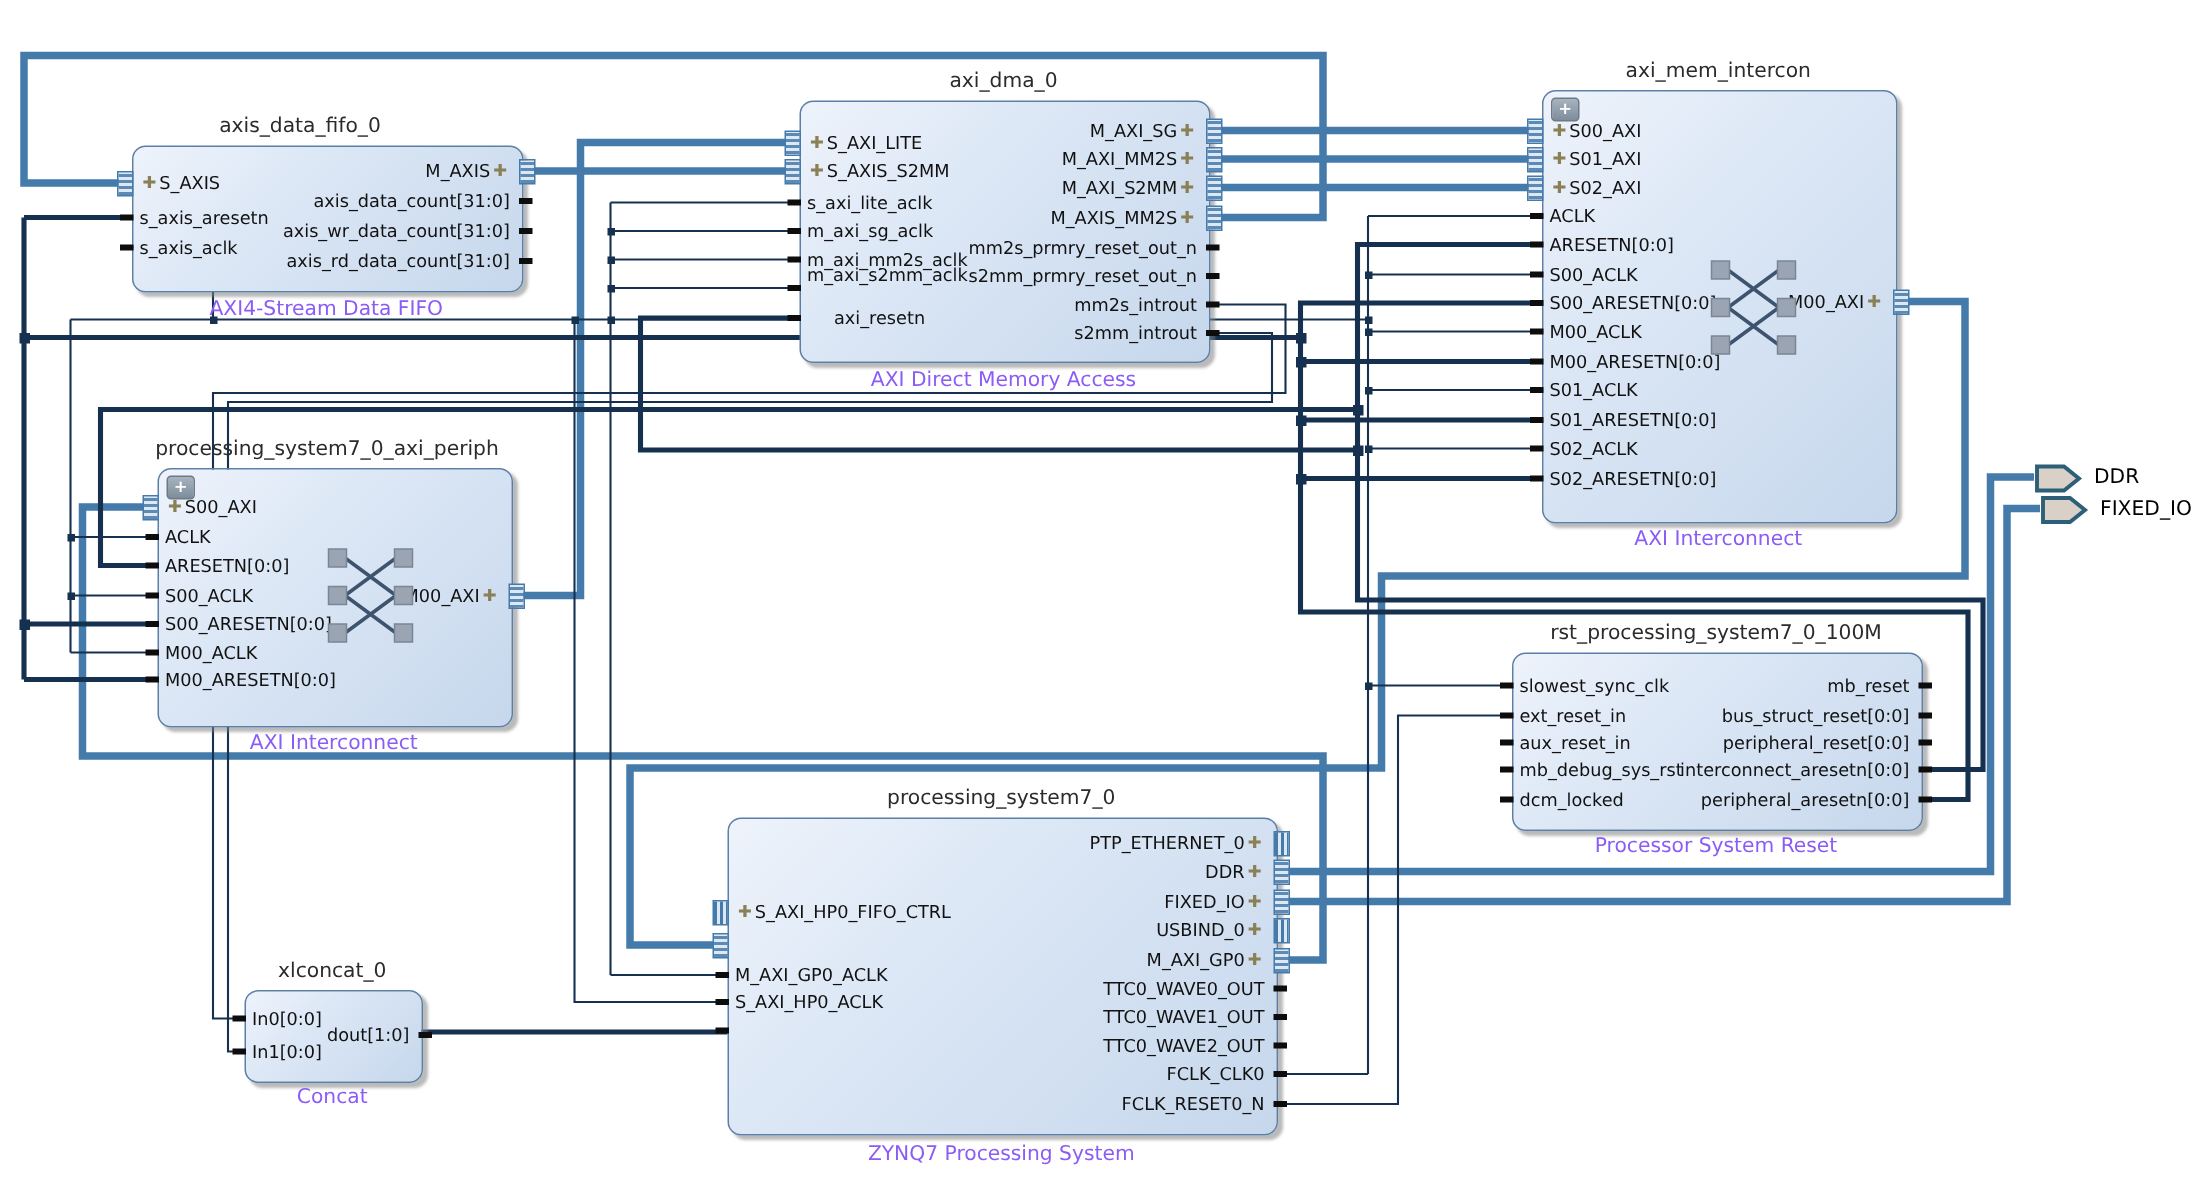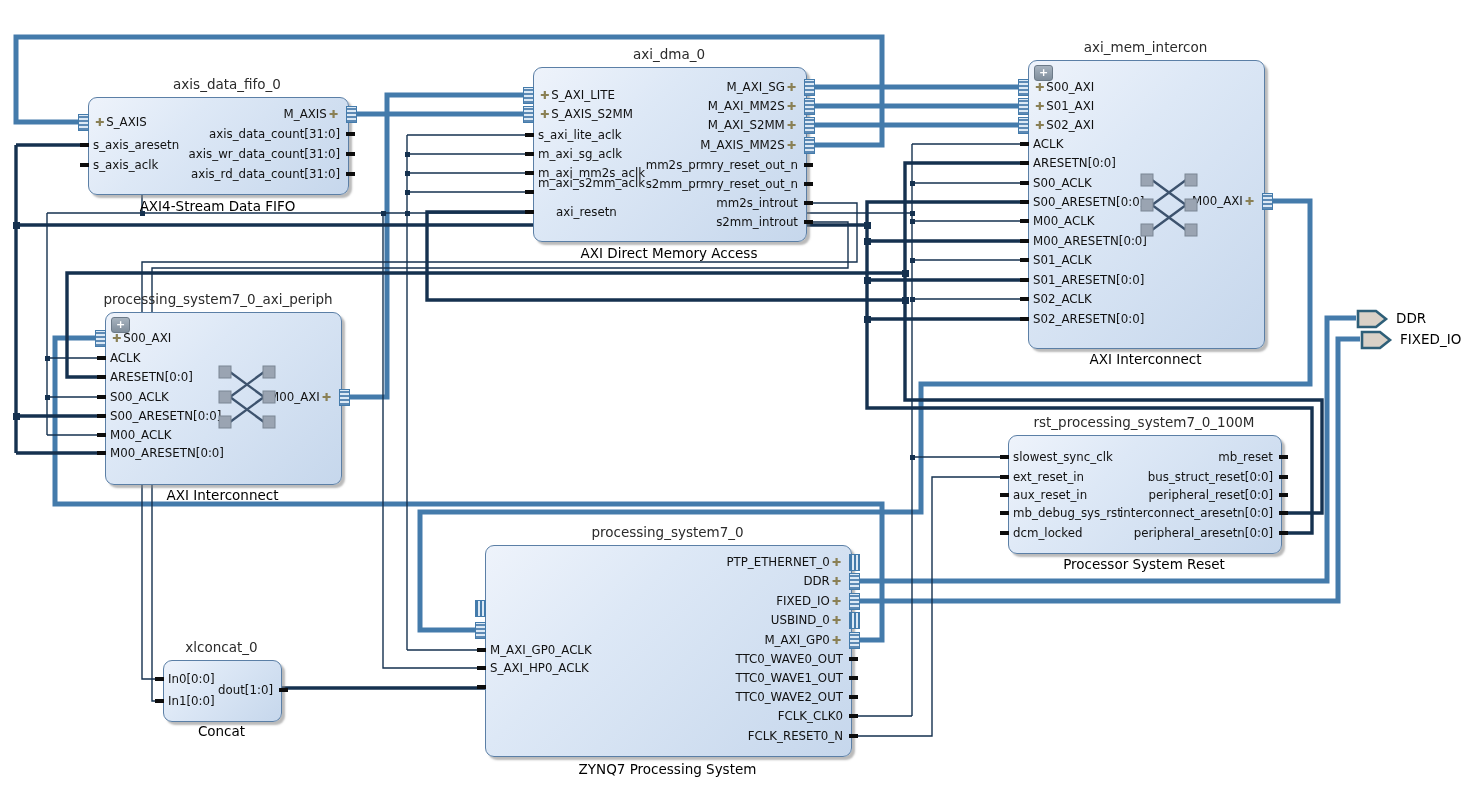--- a/index.html
+++ b/index.html
@@ -7,21 +7,21 @@
            font-family:"DejaVu Sans","Liberation Sans",sans-serif;}
   #wire-layer{position:absolute;left:0;top:0;z-index:1;}
   .wire-iface{fill:none;stroke:#447BAB;stroke-width:5;}
   .wire-thick{fill:none;stroke:#15314F;stroke-width:3.4;}
   .wire-thin{fill:none;stroke:#15314F;stroke-width:1.4;}
   .block{position:absolute;z-index:2;border:1.6px solid #5B7FA6;border-radius:9px;
          background:linear-gradient(135deg,#eef3fb 0%,#dde8f6 35%,#c6d7ec 100%);
          box-shadow:3px 3px 2px rgba(130,130,130,.55);}
   .block-title{position:absolute;z-index:3;font-size:13.5px;color:#2b2b2b;white-space:nowrap;
                transform:translateX(-50%);}
-  .type-label{position:absolute;z-index:3;font-size:13.5px;color:#000000;white-space:nowrap;
+  .type-label{position:absolute;z-index:3;font-size:13.5px;color:#8b5cf6;white-space:nowrap;
               transform:translateX(-50%);}
   .port{position:absolute;z-index:4;height:16px;line-height:16px;font-size:11.8px;color:#111;
         white-space:nowrap;}
   .port.left{text-align:left;}
   .port.right{text-align:right;}
   .stub{position:absolute;z-index:4;background:#0d0d0d;height:4px;width:9px;}
   .iface-conn{position:absolute;z-index:4;width:9px;height:15px;border:1px solid #447BAB;
               background:repeating-linear-gradient(0deg,#5d8ab5 0 2px,#dce9f5 2px 4px);}
   .iface-conn.solid{background:repeating-linear-gradient(90deg,#447BAB 0 2px,#dce9f5 2px 4px);}
   .plus-glyph{display:inline-block;color:#8a8055;font-weight:bold;font-size:11px;
@@ -104,21 +104,21 @@
     <div class="junction" style="left: 909.5px; top: 454.5px; width: 5px; height: 5px;"></div>
     <div class="junction" style="left: 12.5px; top: 221.5px; width: 7px; height: 7px;"></div>
     <div class="junction" style="left: 12.5px; top: 412.5px; width: 7px; height: 7px;"></div>
     <div class="junction" style="left: 863.5px; top: 221.5px; width: 7px; height: 7px;"></div>
     <div class="junction" style="left: 863.5px; top: 237.5px; width: 7px; height: 7px;"></div>
     <div class="junction" style="left: 863.5px; top: 276.5px; width: 7px; height: 7px;"></div>
     <div class="junction" style="left: 863.5px; top: 315.5px; width: 7px; height: 7px;"></div>
     <div class="junction" style="left: 901.5px; top: 269.5px; width: 7px; height: 7px;"></div>
     <div class="junction" style="left: 901.5px; top: 296.5px; width: 7px; height: 7px;"></div>
     <div class="block" style="left: 88px; top: 97px; width: 259px; height: 96px;"></div>
-    <div class="block-title" style="left: 227px; top: 76px;">axis_data_fifo_0</div>
+    <div class="block-title" style="left: 200px; top: 76px;">axis_data_fifo_0</div>
     <div class="type-label" style="left: 217.5px; top: 198px;">AXI4-Stream Data FIFO</div>
     <div class="port left" style="top: 114px; left: 93px; width: 249px;"><span class="plus-glyph">✚</span><span>S_AXIS</span></div>
     <div class="iface-conn" style="left: 78px; top: 114px;"></div>
     <div class="port left" style="top: 137px; left: 93px; width: 249px;">s_axis_aresetn</div>
     <div class="stub" style="left: 80px; top: 143px;"></div>
     <div class="port left" style="top: 157px; left: 93px; width: 249px;">s_axis_aclk</div>
     <div class="stub" style="left: 80px; top: 163px;"></div>
     <div class="port right" style="top: 106px; left: 93px; width: 247px;"><span>M_AXIS</span><span class="plus-glyph">✚</span></div>
     <div class="iface-conn" style="left: 346px; top: 106px;"></div>
     <div class="port right" style="top: 126px; left: 93px; width: 247px;">axis_data_count[31:0]</div>
@@ -257,20 +257,21 @@
     <div class="stub" style="left: 1279px; top: 475px;"></div>
     <div class="port right" style="top: 487px; left: 1013px; width: 260px;">peripheral_reset[0:0]</div>
     <div class="stub" style="left: 1279px; top: 493px;"></div>
     <div class="port right" style="top: 505px; left: 1013px; width: 260px;">interconnect_aresetn[0:0]</div>
     <div class="stub" style="left: 1279px; top: 511px;"></div>
     <div class="port right" style="top: 525px; left: 1013px; width: 260px;">peripheral_aresetn[0:0]</div>
     <div class="stub" style="left: 1279px; top: 531px;"></div>
     <div class="block" style="left: 485px; top: 545px; width: 365px; height: 210px;"></div>
     <div class="block-title" style="left: 667.5px; top: 524px;">processing_system7_0</div>
     <div class="type-label" style="left: 667.5px; top: 761px;">ZYNQ7 Processing System</div>
+    <div class="port left" style="top: 600px; left: 490px; width: 355px;"><span class="plus-glyph">✚</span><span>S_AXI_HP0_FIFO_CTRL</span></div>
     <div class="iface-conn solid" style="left: 475px; top: 600px;"></div>
     <div class="iface-conn" style="left: 475px; top: 622px;"></div>
     <div class="port left" style="top: 642px; left: 490px; width: 355px;">M_AXI_GP0_ACLK</div>
     <div class="stub" style="left: 477px; top: 648px;"></div>
     <div class="port left" style="top: 660px; left: 490px; width: 355px;">S_AXI_HP0_ACLK</div>
     <div class="stub" style="left: 477px; top: 666px;"></div>
     <div class="stub" style="left: 477px; top: 685px;"></div>
     <div class="port right" style="top: 554px; left: 490px; width: 353px;"><span>PTP_ETHERNET_0</span><span class="plus-glyph">✚</span></div>
     <div class="iface-conn solid" style="left: 849px; top: 554px;"></div>
     <div class="port right" style="top: 573px; left: 490px; width: 353px;"><span>DDR</span><span class="plus-glyph">✚</span></div>

